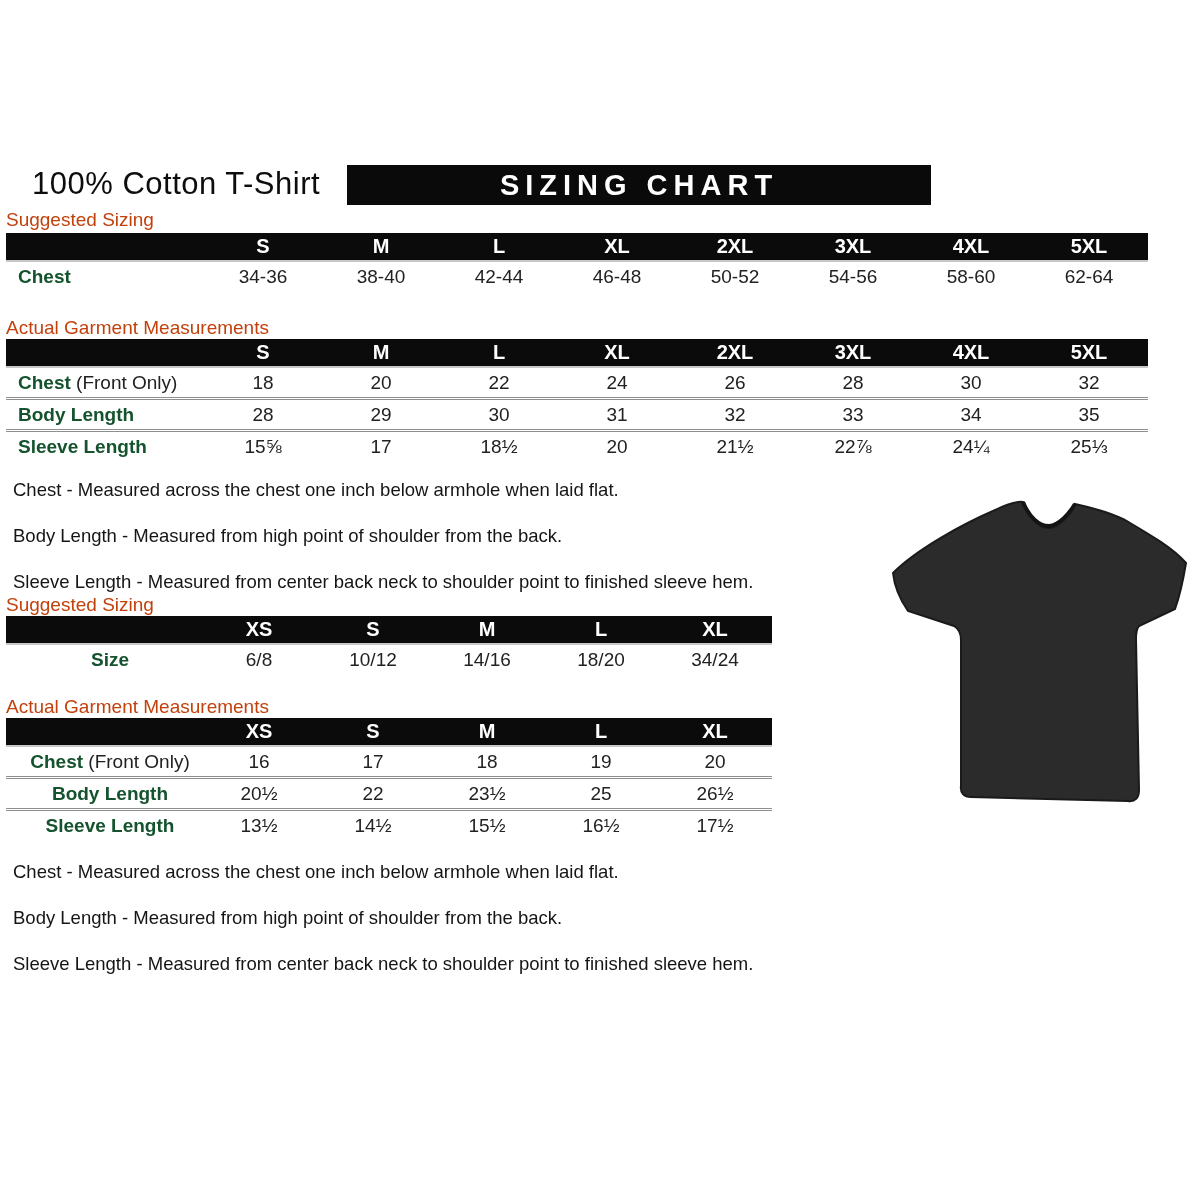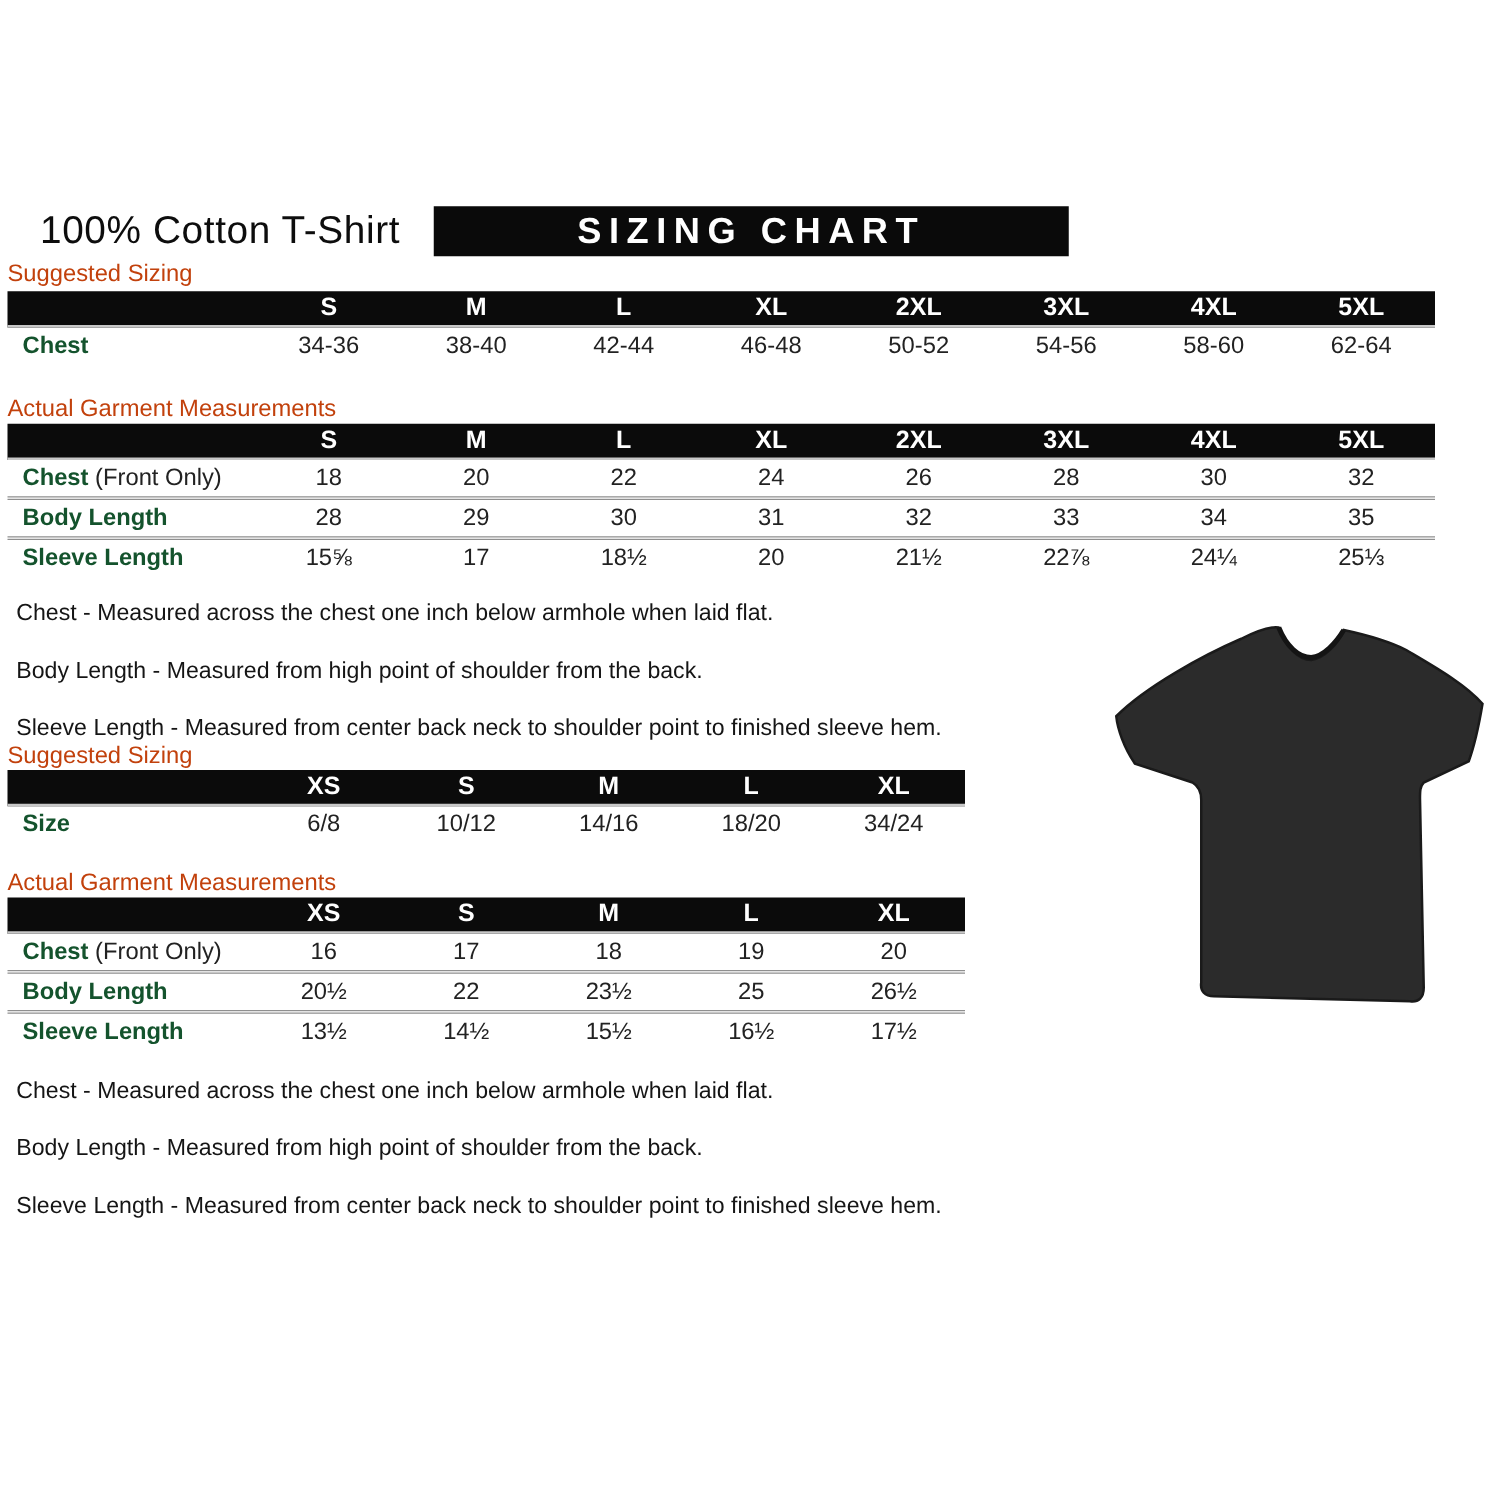--- a/index.html
+++ b/index.html
@@ -13,33 +13,33 @@
   .section-label{font-size:19px;color:#c2410c;}
   .youth-title{font-size:28px;font-weight:bold;color:#0d0d0d;}
 
   .sz-table{display:block;}
   .thead{display:flex;background:#0b0b0b;height:27px;border-bottom:2px solid #c8c8c8;}
   .th{flex:1;color:#fff;font-weight:bold;font-size:20px;display:flex;align-items:center;justify-content:center;}
   .trow{display:flex;height:29px;align-items:center;font-size:19px;color:#222;}
   .trow.sep{border-top:3px double #8f8f8f;}
   .td{flex:1;text-align:center;}
   .label-col{flex:0 0 198px;text-align:left;padding-left:12px;box-sizing:border-box;}
-  .label-col-y{flex:0 0 196px;text-align:left;padding-left:12px;box-sizing:border-box;}
+  .label-col-y{flex:0 0 196px;text-align:center;padding-left:12px;box-sizing:border-box;}
   .rowlabel{font-weight:bold;color:#14532d;}
   .rowsuffix{font-weight:400;color:#222;}
 
   .note-line{font-size:18.5px;color:#151515;line-height:33px;white-space:nowrap;margin-top:13px;}
 </style>
 </head>
 <body>
 
 <div id="page">
 
   <div class="abs main-title" style="left:12px;top:166px;margin-left:20px;">100% Cotton T-Shirt</div>
-  <div class="abs banner" style="left:347px;top:165px;width:508px;height:40px;">SIZING CHART</div>
+  <div class="abs banner" style="left:347px;top:165px;width:584px;height:40px;">SIZING CHART</div>
 
   <div class="abs section-label" style="left:6px;top:209px;">Suggested Sizing</div>
 
   <div class="abs sz-table" style="left:6px;top:233px;width:1142px;">
     <div class="thead">
       <div class="th label-col"></div>
       <div class="th">S</div>
       <div class="th">M</div>
       <div class="th">L</div>
       <div class="th">XL</div>

